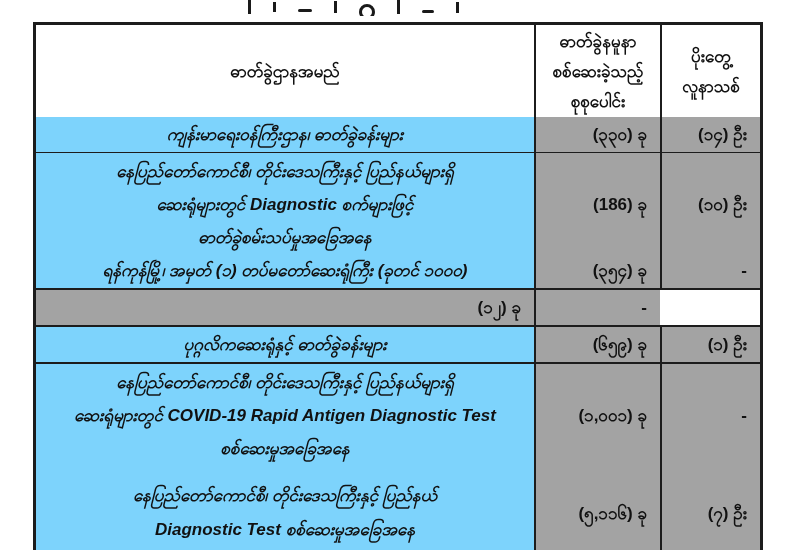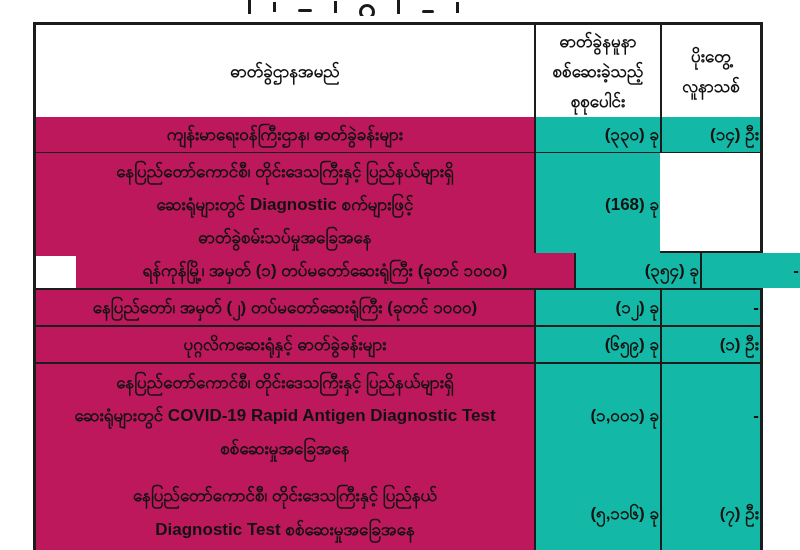--- a/index.html
+++ b/index.html
@@ -38,26 +38,26 @@
   .td{
     box-sizing:border-box;
     display:flex;flex-direction:column;justify-content:center;
     font-weight:700;
     font-size:17px;
     line-height:31px;
     text-align:center;
     padding:2px 4px;
   }
   .td + .td{border-left:2px solid #1c1c1c;}
-  .name-cell{background:#be185d;}
+  .name-cell{background:#7dd3fc;font-style:italic;}
   .num-cell{
-    background:#14b8a6;
+    background:#a3a3a3;
     align-items:flex-end;
     text-align:right;
-    padding-right:1px;
+    padding-right:13px;
   }
   .header-cell{background:#ffffff;line-height:30px;font-size:17px;}
   .line{display:block;}
 </style>
 </head>
 <body>
 
 <div class="page">
 
   <div class="title-clip">
@@ -100,40 +100,40 @@
       </div>
     </div>
 
     <div class="tr" style="height:100px;">
       <div class="td name-cell" style="line-height:33px;">
         <span class="line">နေပြည်တော်ကောင်စီ၊ တိုင်းဒေသကြီးနှင့် ပြည်နယ်များရှိ</span>
         <span class="line">ဆေးရုံများတွင် Diagnostic စက်များဖြင့်</span>
         <span class="line">ဓာတ်ခွဲစမ်းသပ်မှုအခြေအနေ</span>
       </div>
       <div class="td num-cell">
-        <span class="line">(168) ခု</span>
+        <span class="line">(186) ခု</span>
+      </div>
+      <div class="td num-cell">
+        <span class="line">(၁၀) ဦး</span>
       </div>
     </div>
 
-    <div class="tr" style="height:37px;margin-left:40px;">
+    <div class="tr" style="height:37px;">
       <div class="td name-cell">
         <span class="line">ရန်ကုန်မြို့၊ အမှတ် (၁) တပ်မတော်ဆေးရုံကြီး (ခုတင် ၁၀၀၀)</span>
       </div>
       <div class="td num-cell">
         <span class="line">(၃၅၄) ခု</span>
       </div>
       <div class="td num-cell">
         <span class="line">-</span>
       </div>
     </div>
 
     <div class="tr" style="height:37px;">
-      <div class="td name-cell">
-        <span class="line">နေပြည်တော်၊ အမှတ် (၂) တပ်မတော်ဆေးရုံကြီး (ခုတင် ၁၀၀၀)</span>
-      </div>
       <div class="td num-cell">
         <span class="line">(၁၂) ခု</span>
       </div>
       <div class="td num-cell">
         <span class="line">-</span>
       </div>
     </div>
 
     <div class="tr" style="height:37px;">
       <div class="td name-cell">

